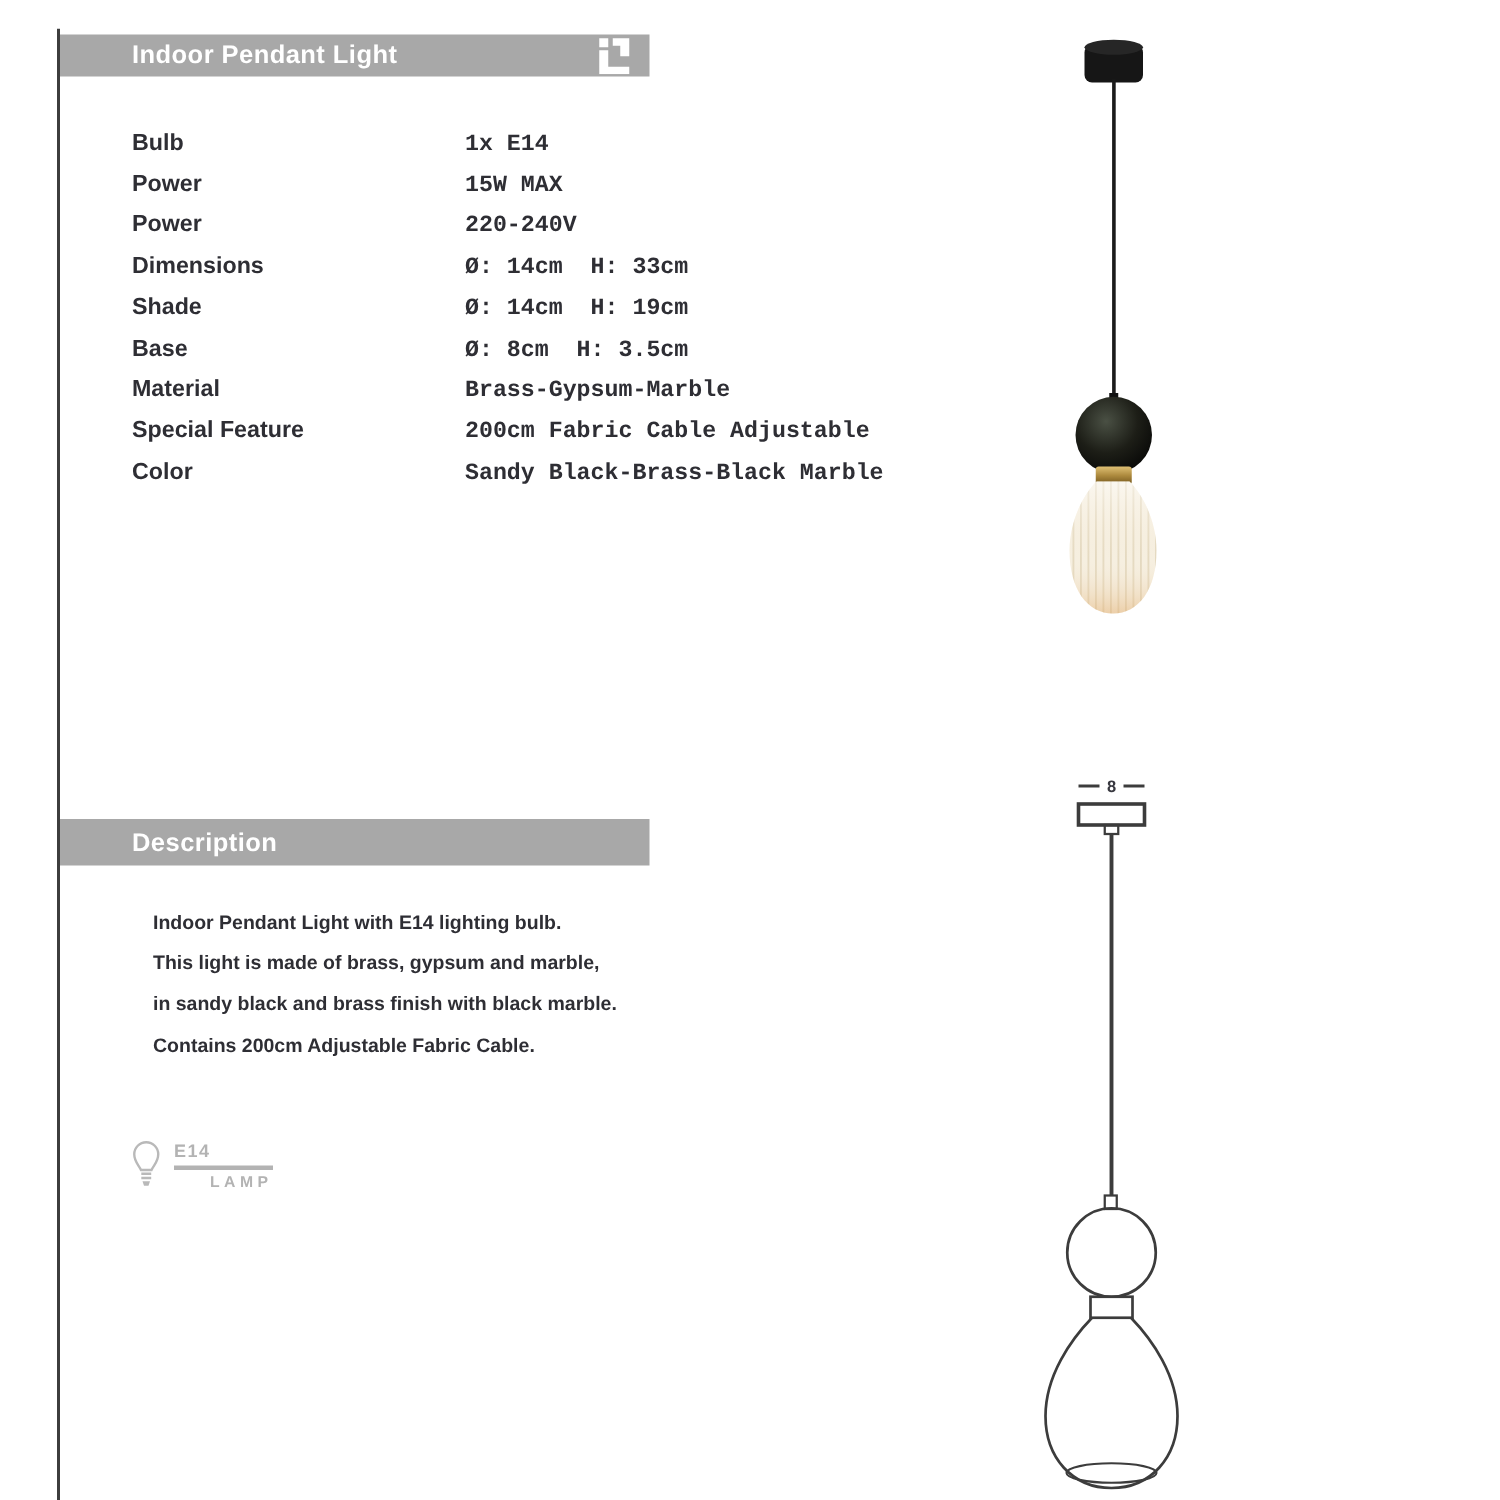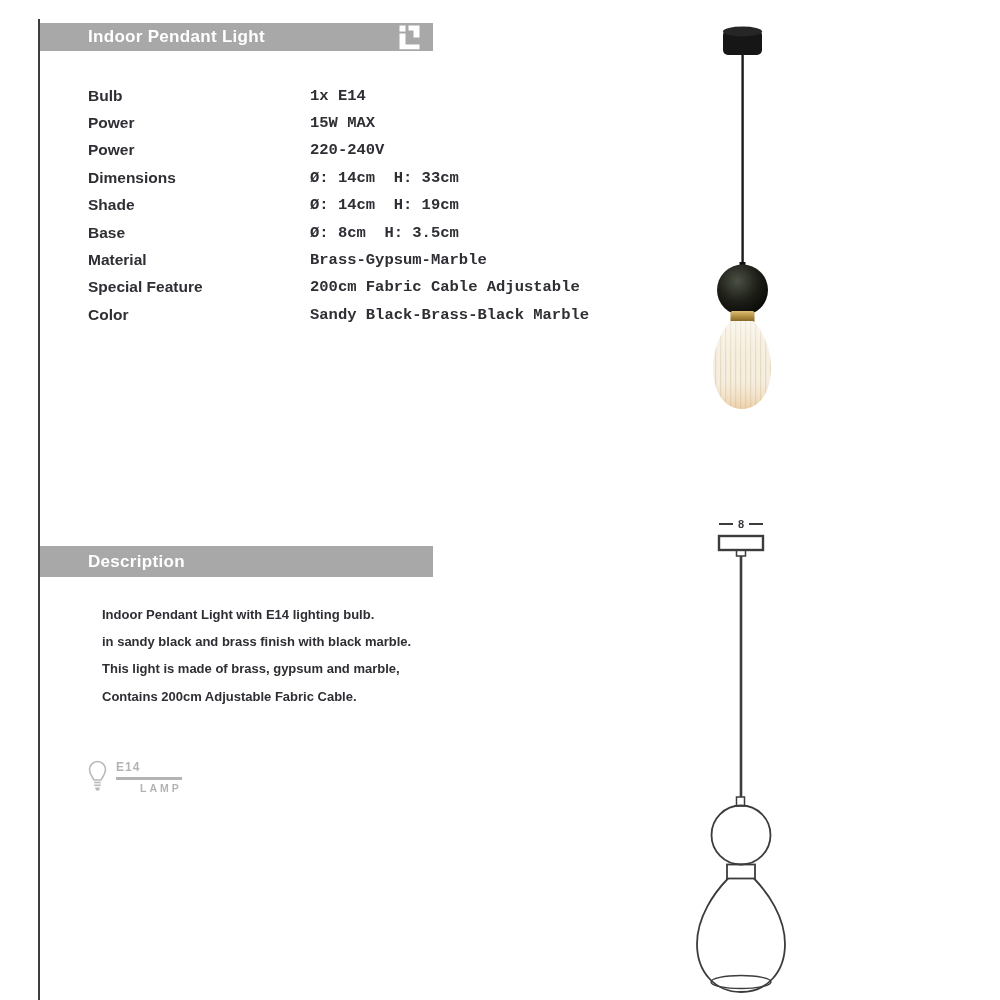--- a/index.html
+++ b/index.html
@@ -127,22 +127,22 @@
                C 119 390, 131 374, 131 348 C 131 330, 123 312, 113 302 Z" fill="url(#shadeGlow)"></path>
     </g>
   </svg>
 
   <div class="bar bar-desc">
     <span class="bar-text">Description</span>
   </div>
 
   <div class="desc-text">
     <div>Indoor Pendant Light with E14 lighting bulb.</div>
+    <div>This light is made of brass, gypsum and marble,</div>
     <div>in sandy black and brass finish with black marble.</div>
-    <div>This light is made of brass, gypsum and marble,</div>
     <div>Contains 200cm Adjustable Fabric Cable.</div>
   </div>
 
   <div class="lamp-badge">
     <span>
       <svg width="23" height="36" viewBox="0 0 23 36">
         <path d="M3.5 10.5 a8 8 0 1 1 16 0 c0 5 -3.2 7.5 -4.5 10.5 h-7 c-1.3 -3 -4.5 -5.5 -4.5 -10.5 z" fill="none" stroke="#b9b9b9" stroke-width="1.6"></path>
         <line x1="8.2" y1="23.5" x2="14.8" y2="23.5" stroke="#b9b9b9" stroke-width="1.6"></line>
         <line x1="8.2" y1="26.3" x2="14.8" y2="26.3" stroke="#b9b9b9" stroke-width="1.6"></line>
         <path d="M9 28.5 h5 l-1 3 h-3 z" fill="#b9b9b9"></path>

